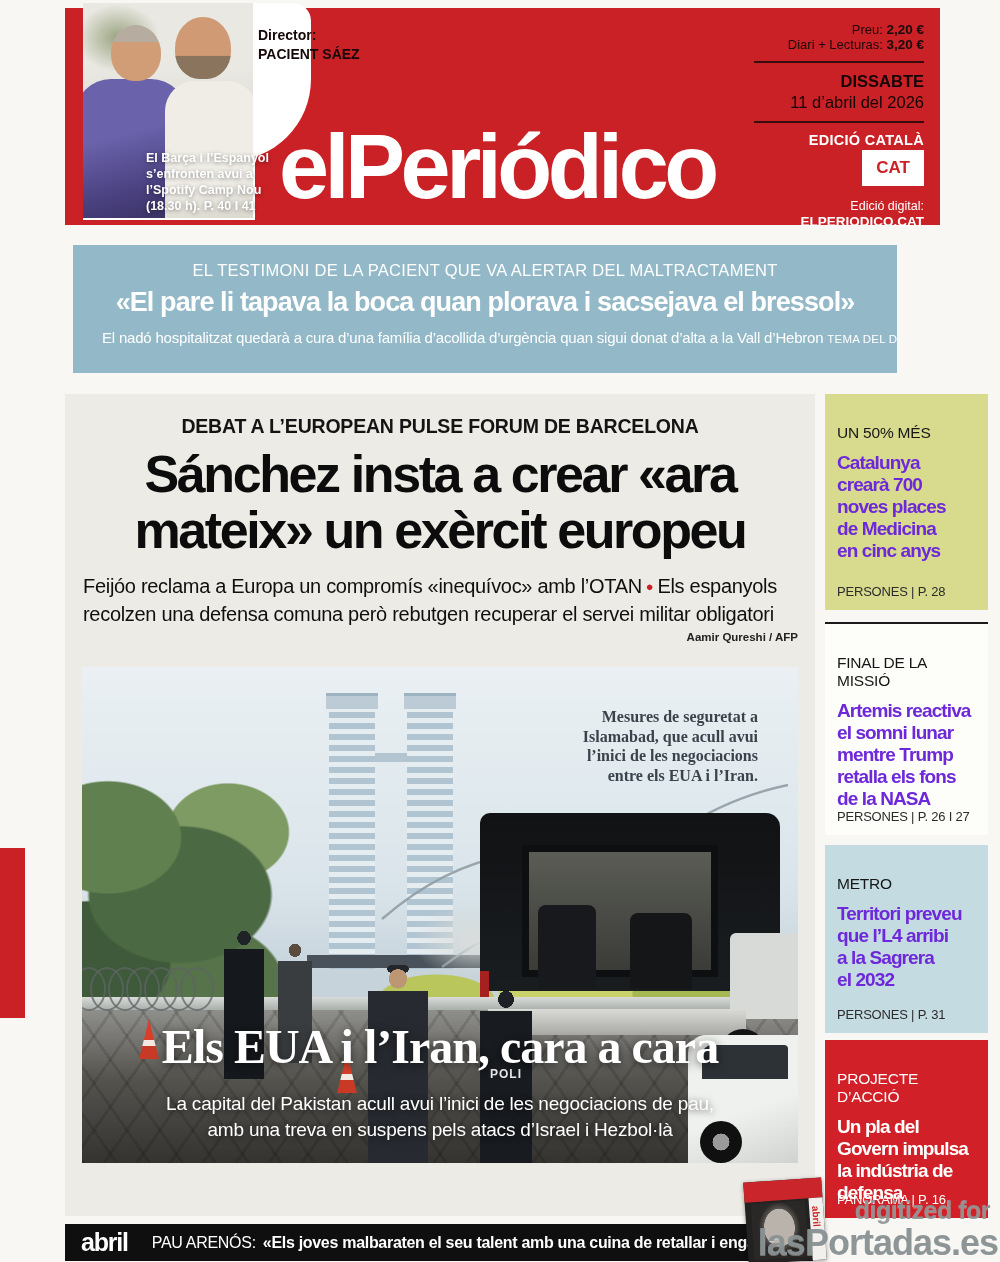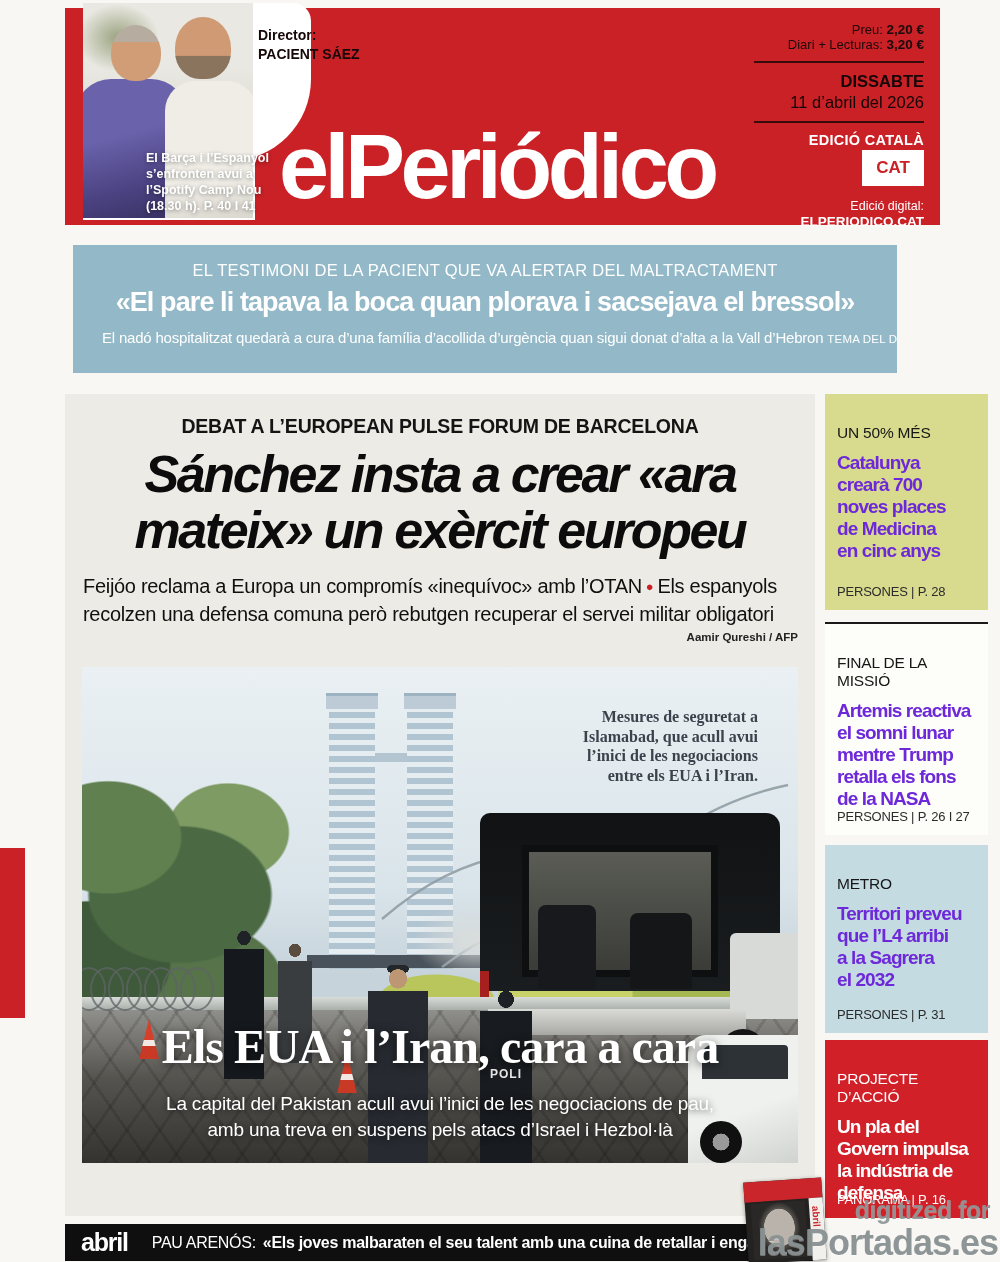--- a/index.html
+++ b/index.html
@@ -56,21 +56,21 @@
   .banner-sub .ref{ font-size:11.5px; letter-spacing:.2px; }
 
   
   .redbar{ left:0; top:848px; width:25px; height:170px; background:var(--brand-red,#ca2127); }
 
   
   .mainblock{ left:65px; top:394px; width:750px; height:822px; background:var(--block-gray,#edebe5); }
   .main-kicker{ text-align:center; padding-top:21px; font-size:19.5px; font-weight:bold;
     color:#141414; letter-spacing:-0.2px; }
   .main-headline{ text-align:center; margin-top:9px; font-size:52px; font-weight:bold;
-    letter-spacing:-2.4px; line-height:1.07; color:#0c0c0c; white-space:pre;font-style:italic; }
+    letter-spacing:-2.4px; line-height:1.07; color:#0c0c0c; white-space:pre; }
   .standfirst{ margin:15px 18px 0; font-size:20px; line-height:1.38; letter-spacing:-0.3px; color:#101010; }
   .standfirst .dot{ color:var(--brand-red,#ca2127); font-size:13px; vertical-align:2px; padding:0 4px; }
   .credit{ text-align:right; margin:3px 17px 2px; font-size:11.5px; font-weight:bold; color:#222; }
 
   
   .photo{ left:17px; top:273px; width:716px; height:496px; overflow:hidden;
     background:linear-gradient(180deg,#eaf0f3 0,#d9e4ea 45%,#c6d3da 62%); }
   .ph-towers{ left:247px; top:26px; width:170px; height:270px; }
   .tower{ position:absolute; width:46px; height:262px; top:14px;
     background:repeating-linear-gradient(180deg, rgba(255,255,255,.55) 0 5px, rgba(140,165,185,.38) 5px 11px), #c7d7e0; }

